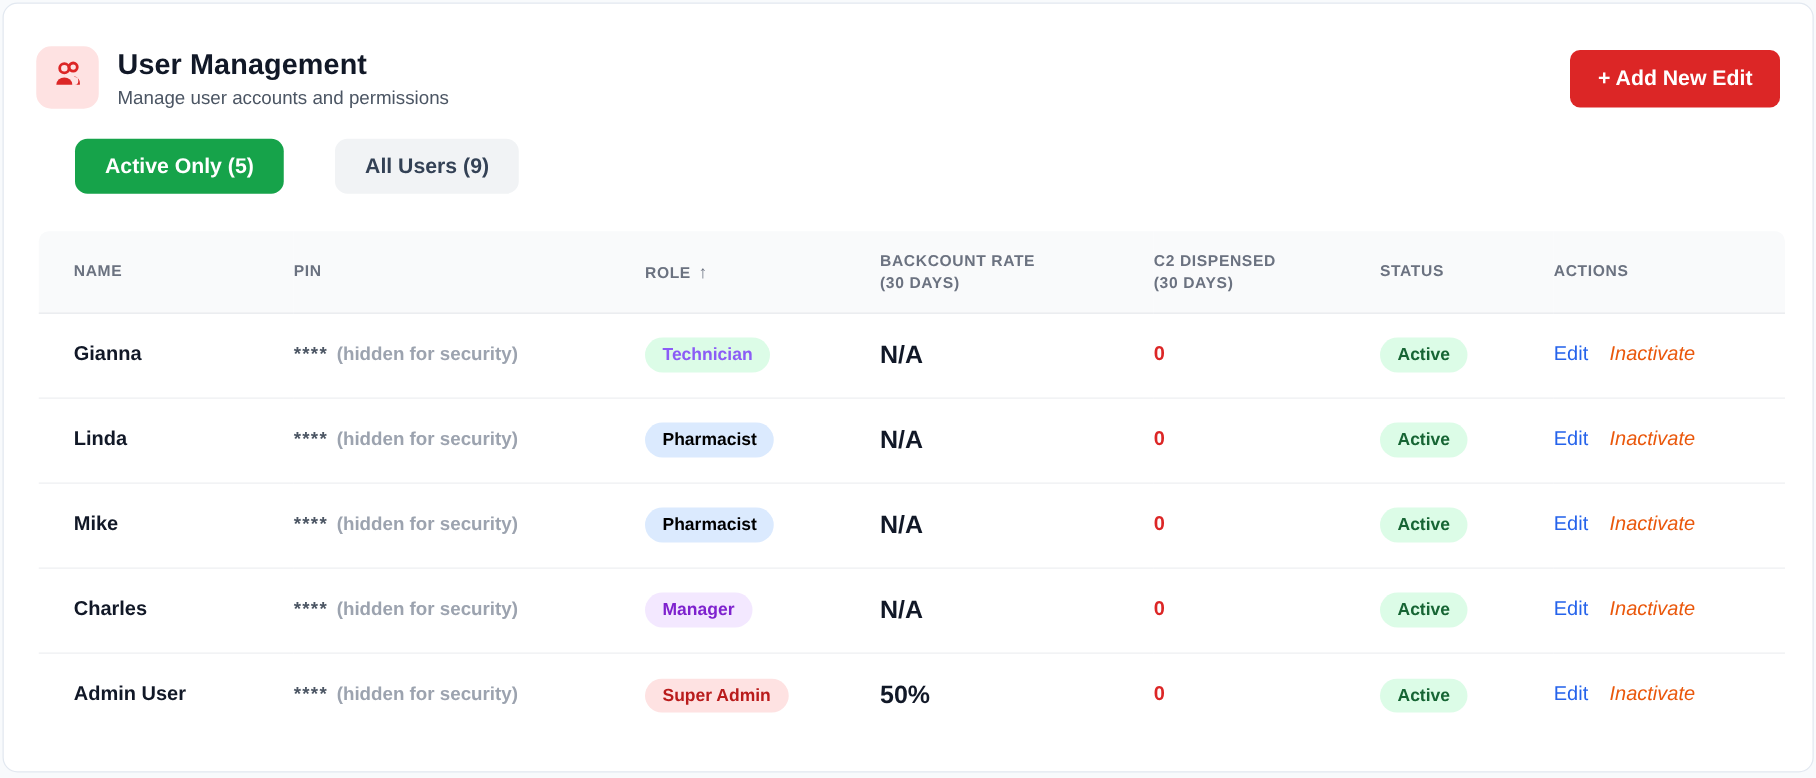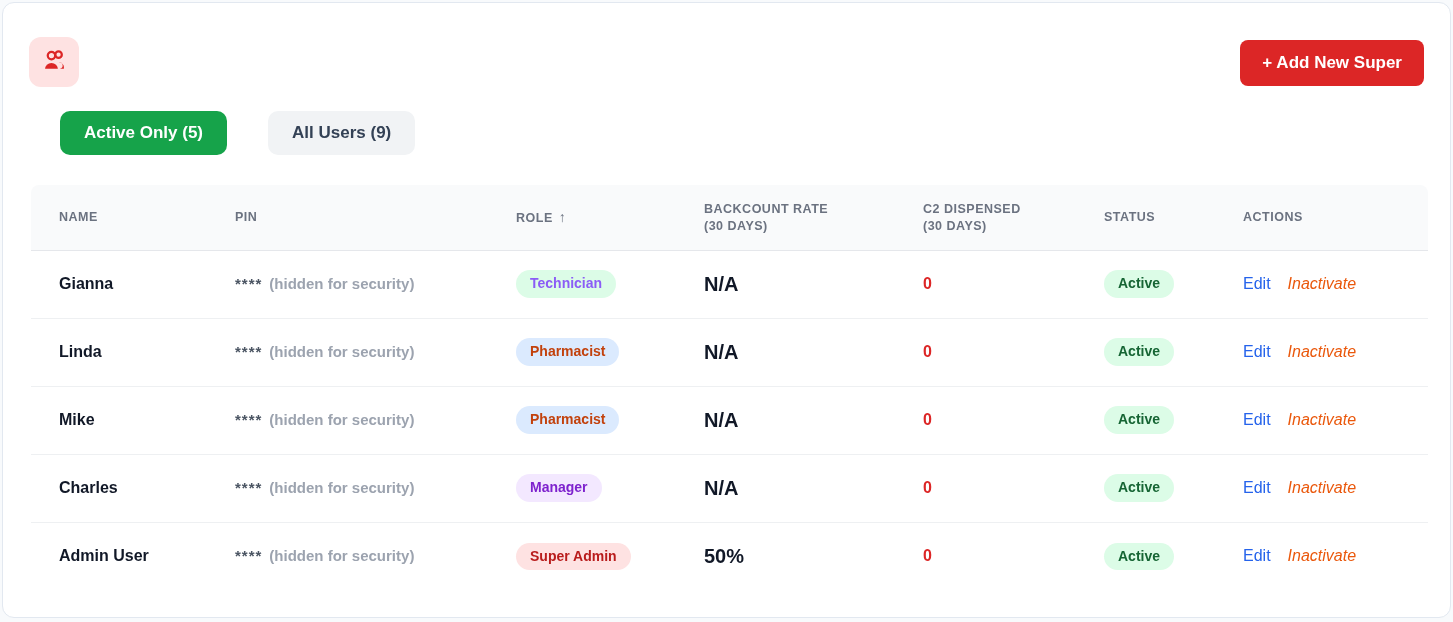--- a/index.html
+++ b/index.html
@@ -49,21 +49,21 @@
   tbody tr:last-child td { border-bottom: none; }
   tbody td:first-child { padding-left: 28px; margin-top: 24px; }
   .cell-name { font-size: 16px; font-weight: 600; color: #111827; }
   .pin-mask { font-size: 15px; font-weight: 600; color: #4b5563; letter-spacing: 1px; }
   .pin-note { font-size: 15px; color: #9ca3af; margin-left: 7px; font-weight: bold; }
   .badge {
     display: inline-block; padding: 6px 14px; border-radius: 9999px;
     font-size: 14px; font-weight: 600; line-height: 1.1;
   }
   .role-green  { background: #dcfce7; color: #8b5cf6; }
-  .role-blue   { background: #dbeafe; color: #c2410c; }
+  .role-blue   { background: #dbeafe; color: #000000; }
   .role-purple { background: #f3e8ff; color: #7e22ce; }
   .role-red    { background: #fee2e2; color: #b91c1c; }
   .status-active { background: #dcfce7; color: #166534; }
   .cell-rate { font-size: 20px; font-weight: 700; color: #111827; }
   .cell-c2 { font-size: 16px; font-weight: 700; color: #dc2626; }
   .actions { display: flex; gap: 17px; align-items: center; }
   .link { font-size: 16px; font-weight: 500; cursor: pointer; text-decoration: none; }
   .link-edit { color: #2563eb; }
   .link-inactivate { color: #ea580c; font-style: italic; }
 </style>
@@ -77,22 +77,26 @@
       <div class="icon-box">
         <span>
           <svg width="27" height="27" viewBox="0 0 24 24" fill="none">
             <circle cx="9.3" cy="7.6" r="3.3" stroke="#dc2626" stroke-width="2"></circle>
             <circle cx="15.6" cy="6.8" r="2.9" stroke="#dc2626" stroke-width="2"></circle>
             <path d="M3.6 19.4 a5.7 5.2 0 0 1 11.4 0 z" fill="#dc2626"></path>
             <path d="M15.9 13.6 a4.6 4.6 0 0 1 4.5 5.1 l-0.1 0.7 h-3.6 a2 2 0 0 0 -0.8 -5.8 z" fill="#dc2626"></path>
           </svg>
         </span>
       </div>
+      <div class="title-block">
+        <div class="page-title">User Management</div>
+        <div class="page-subtitle">Manage user accounts and permissions</div>
+      </div>
     </div>
-    <button class="add-btn">+ Add New Super</button>
+    <button class="add-btn">+ Add New Edit</button>
   </div>
 
   <div class="filters">
     <button class="filter-btn active">Active Only (5)</button>
     <button class="filter-btn">All Users (9)</button>
   </div>
 
   <div class="table-wrap">
     <table>
       <colgroup>

